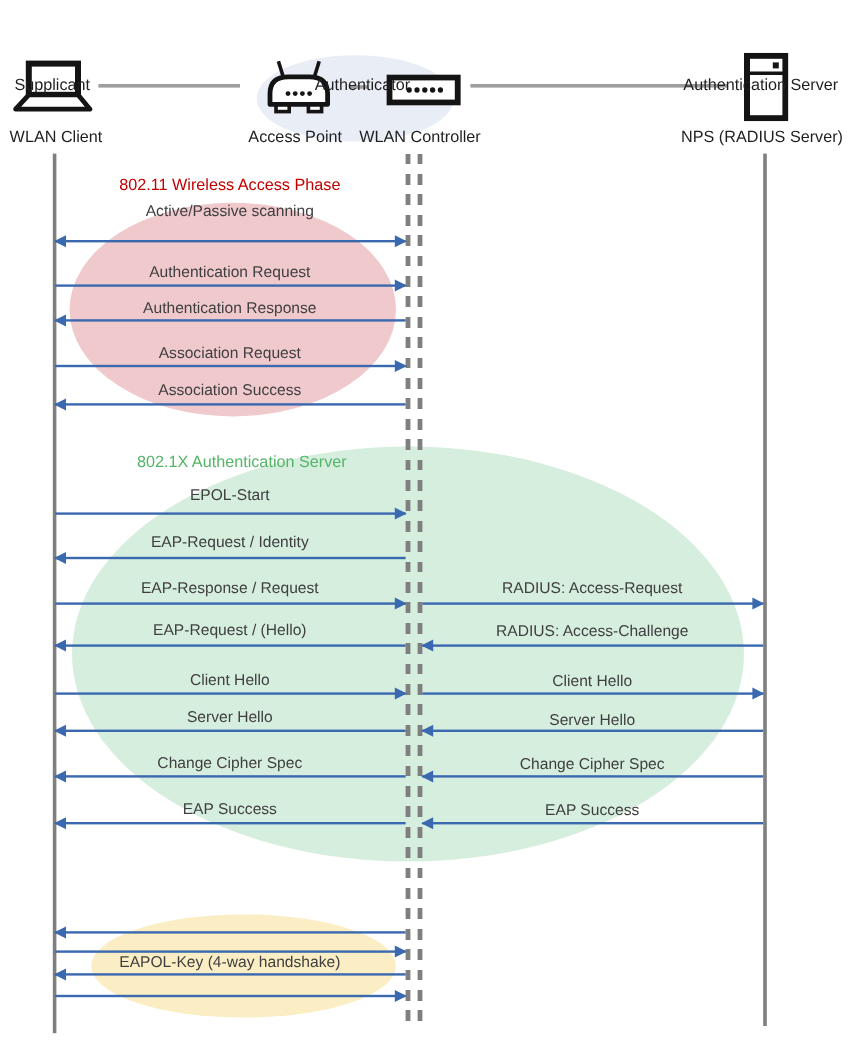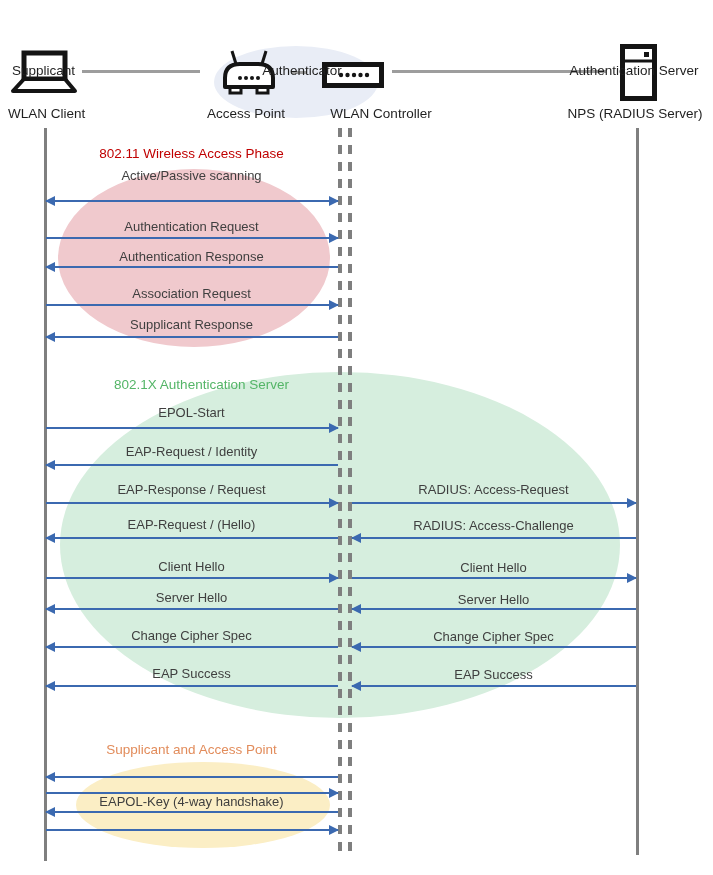--- a/index.html
+++ b/index.html
@@ -78,45 +78,44 @@
   <div class="icon" style="left:620px;top:44px;width:37px;height:57px;">
     <svg width="37" height="57" viewBox="0 0 37 57">
       <rect x="2.5" y="2.5" width="32" height="52" fill="#ffffff" stroke="#141414" stroke-width="5"></rect>
       <line x1="4" y1="17" x2="33" y2="17" stroke="#141414" stroke-width="3"></line>
       <rect x="24" y="8" width="5" height="5" fill="#141414"></rect>
     </svg>
   </div>
 
   <div class="devlabel" style="left:8px;">WLAN Client</div>
   <div class="devlabel center" style="left:196px;width:100px;">Access Point</div>
-  <div class="devlabel center" style="left:325px;width:112px;">WLAN Controller</div>
+  <div class="devlabel center" style="left:294px;width:112px;">WLAN Controller</div>
   <div class="devlabel center" style="left:560px;width:150px;">NPS (RADIUS Server)</div>
 
   <div class="lifeline" style="left:44px;top:128px;height:733px;"></div>
   <div class="dashline" style="left:338px;top:128px;height:724px;"></div>
   <div class="dashline" style="left:348px;top:128px;height:724px;"></div>
   <div class="lifeline" style="left:636px;top:128px;height:727px;"></div>
 
   <div class="ptitle" style="left:45px;width:293px;top:146px;color:var(--red,#C00000);">802.11 Wireless Access Phase</div>
   <div class="ptitle" style="left:55px;width:293px;top:377px;color:var(--green,#54B567);">802.1X Authentication Server</div>
-  <div class="ptitle" style="left:45px;width:293px;top:742px;color:var(--orange,#E28C5B);">Supplicant and Access Point</div>
 
   <div class="mlabel lab-left" style="top:168px;">Active/Passive scanning</div>
   <div class="arrow span-left hl hr" style="top:200px;"></div>
 
   <div class="mlabel lab-left" style="top:219px;">Authentication Request</div>
   <div class="arrow span-left hr" style="top:237px;"></div>
 
   <div class="mlabel lab-left" style="top:249px;">Authentication Response</div>
   <div class="arrow span-left hl" style="top:266px;"></div>
 
   <div class="mlabel lab-left" style="top:286px;">Association Request</div>
   <div class="arrow span-left hr" style="top:304px;"></div>
 
-  <div class="mlabel lab-left" style="top:317px;">Supplicant Response</div>
+  <div class="mlabel lab-left" style="top:317px;">Association Success</div>
   <div class="arrow span-left hl" style="top:336px;"></div>
 
   <div class="mlabel lab-left" style="top:405px;">EPOL-Start</div>
   <div class="arrow span-left hr" style="top:427px;"></div>
 
   <div class="mlabel lab-left" style="top:444px;">EAP-Request / Identity</div>
   <div class="arrow span-left hl" style="top:464px;"></div>
 
   <div class="mlabel lab-left" style="top:482px;">EAP-Response / Request</div>
   <div class="arrow span-left hr" style="top:502px;"></div>

